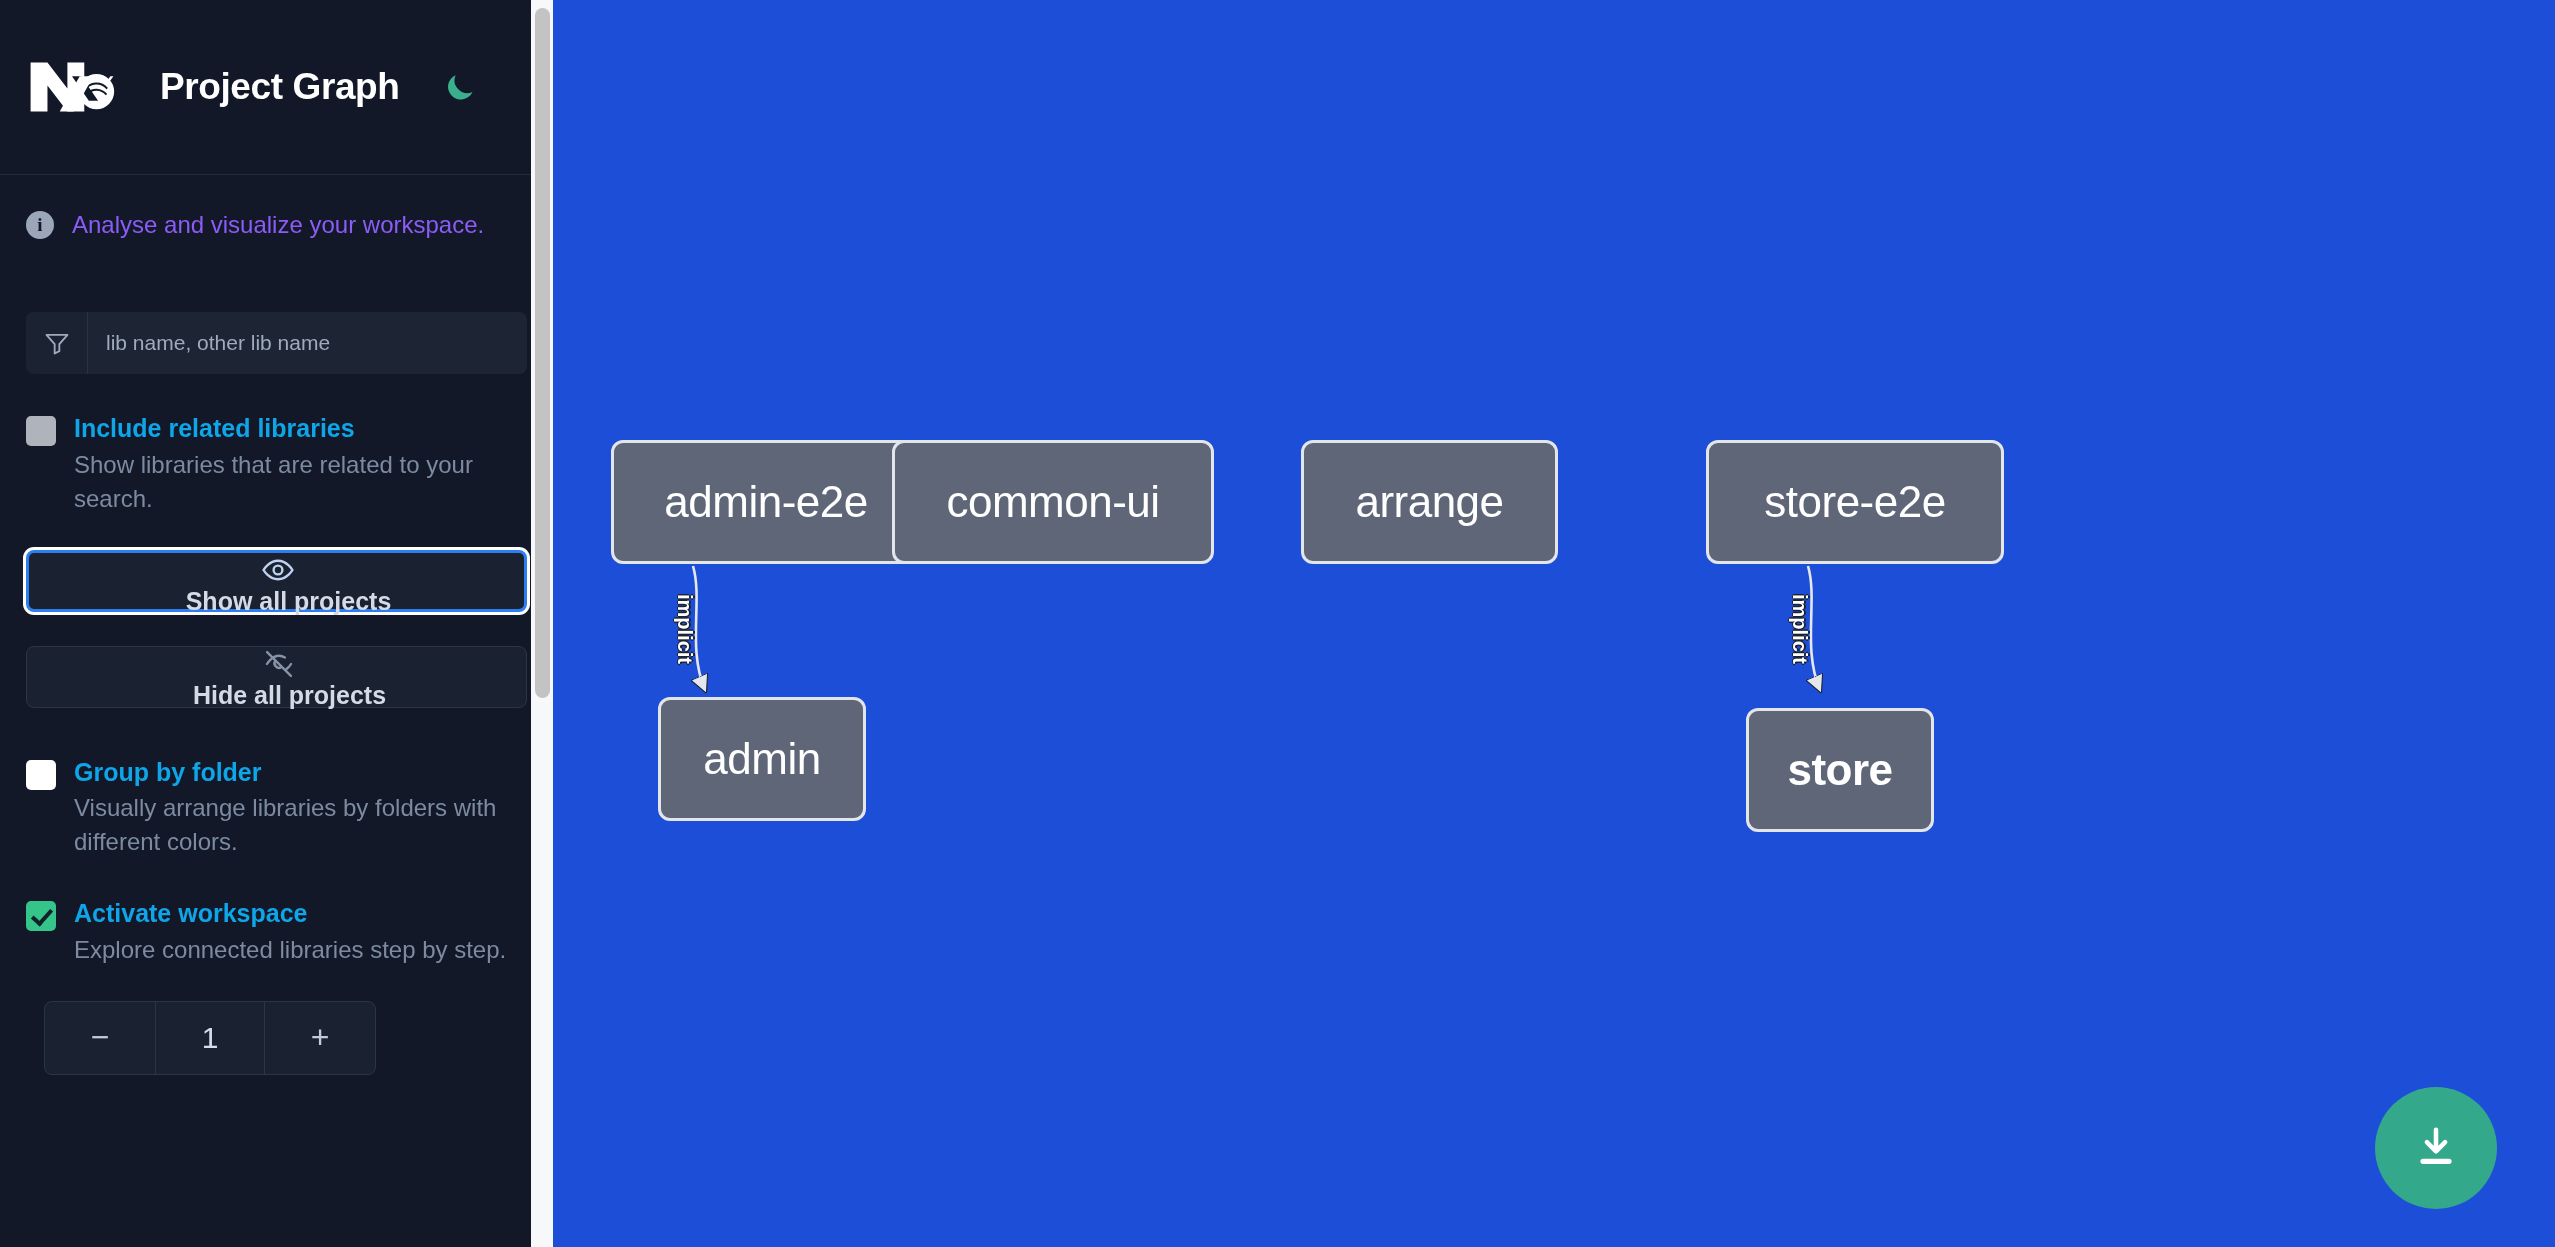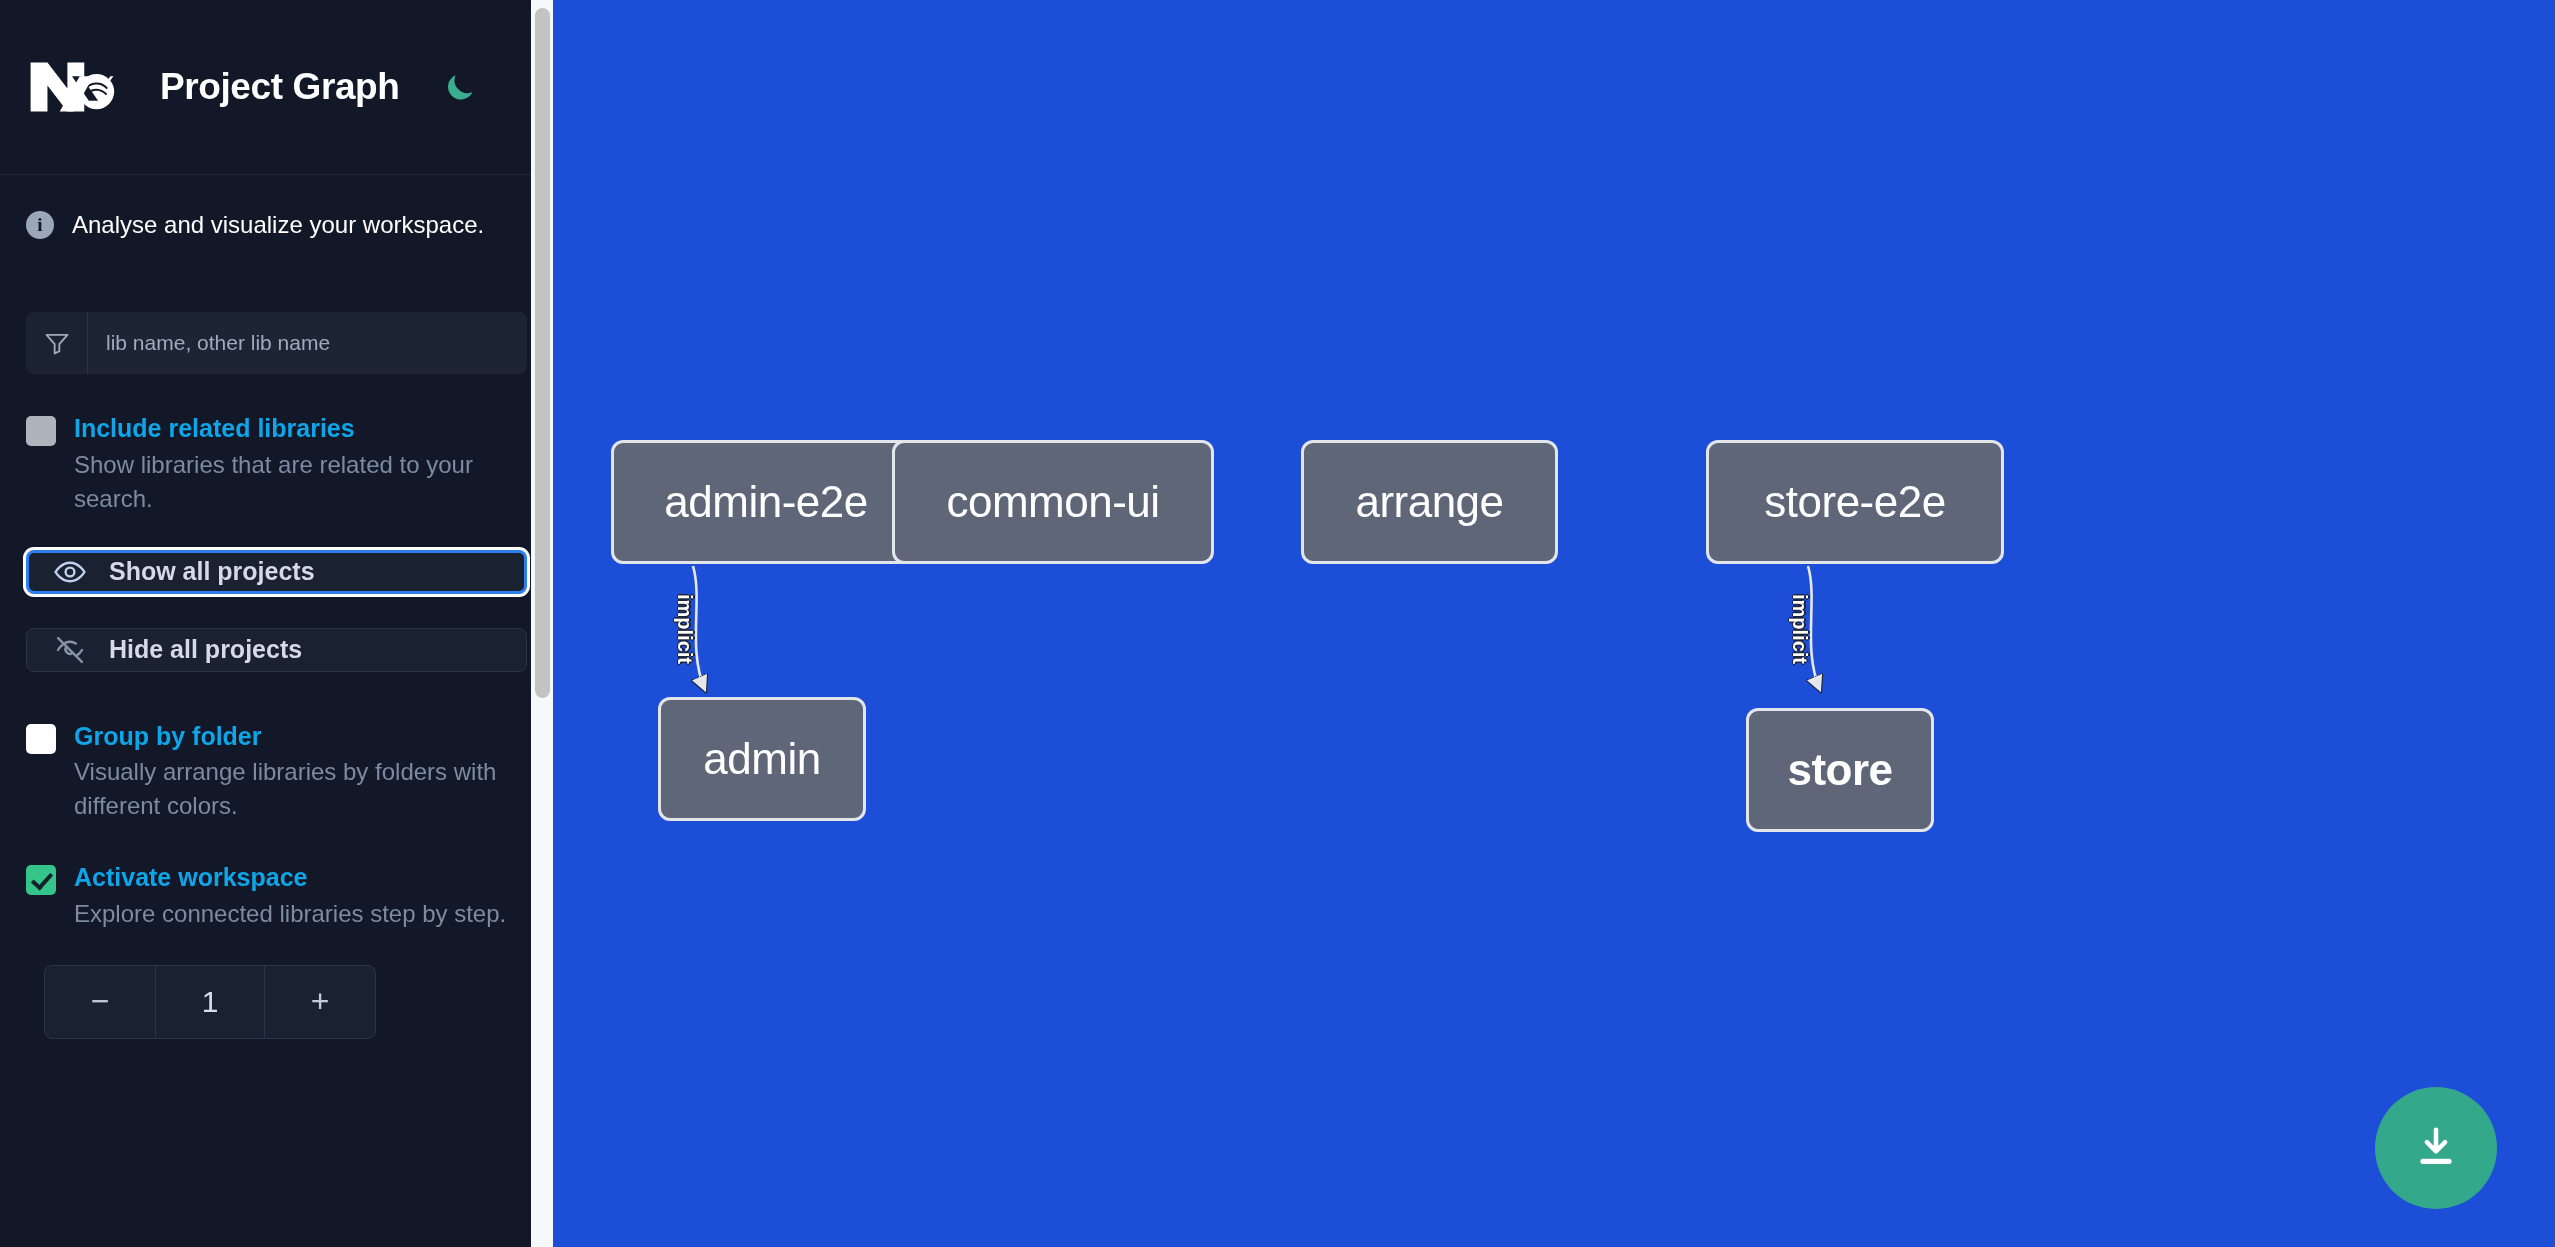--- a/index.html
+++ b/index.html
@@ -52,21 +52,21 @@
     width: 28px; height: 28px; flex: 0 0 28px;
     border-radius: 50%;
     background: #9BA6B8;
     color: #121827;
     font-size: 19px; font-weight: 700;
     display: flex; align-items: center; justify-content: center;
     font-family: "Liberation Serif", serif;
   }
   .info-text {
     margin-left: 18px;
-    color: #ffffff;
+    color: #8b5cf6;
     font-size: 24px;
   }
 
   .sb-body { padding: 0 26px; }
 
   
   .filter-wrap {
     margin-top: 37px;
     height: 62px;
     display: flex;
@@ -120,31 +120,32 @@
   }
   .cb-desc {
     color: #7C8BA1; font-size: 24px;
     line-height: 1.42; margin-top: 3px;
     max-width: 450px;
   }
 
   
   .btn {
     margin-top: 34px;
-    height: 44px;
+    height: 62px;
     width: 100%;
     display: flex; align-items: center;
     padding-left: 26px;
     border-radius: 8px;
     background: #1A2130;
     border: 1px solid #2C3547;
     color: #D4DBE6;
     font-size: 25px; font-weight: 700;
     cursor: pointer;
     font-family: "Liberation Sans", sans-serif;
+    flex-direction: column;
   }
   .btn.focused {
     border: 3px solid #2D7FF0;
     box-shadow: 0 0 0 3px #ffffff;
     padding-left: 24px;
   }
   .btn-ico { width: 34px; height: 34px; flex: 0 0 34px; margin-right: 22px; }
 
   
   .stepper {

